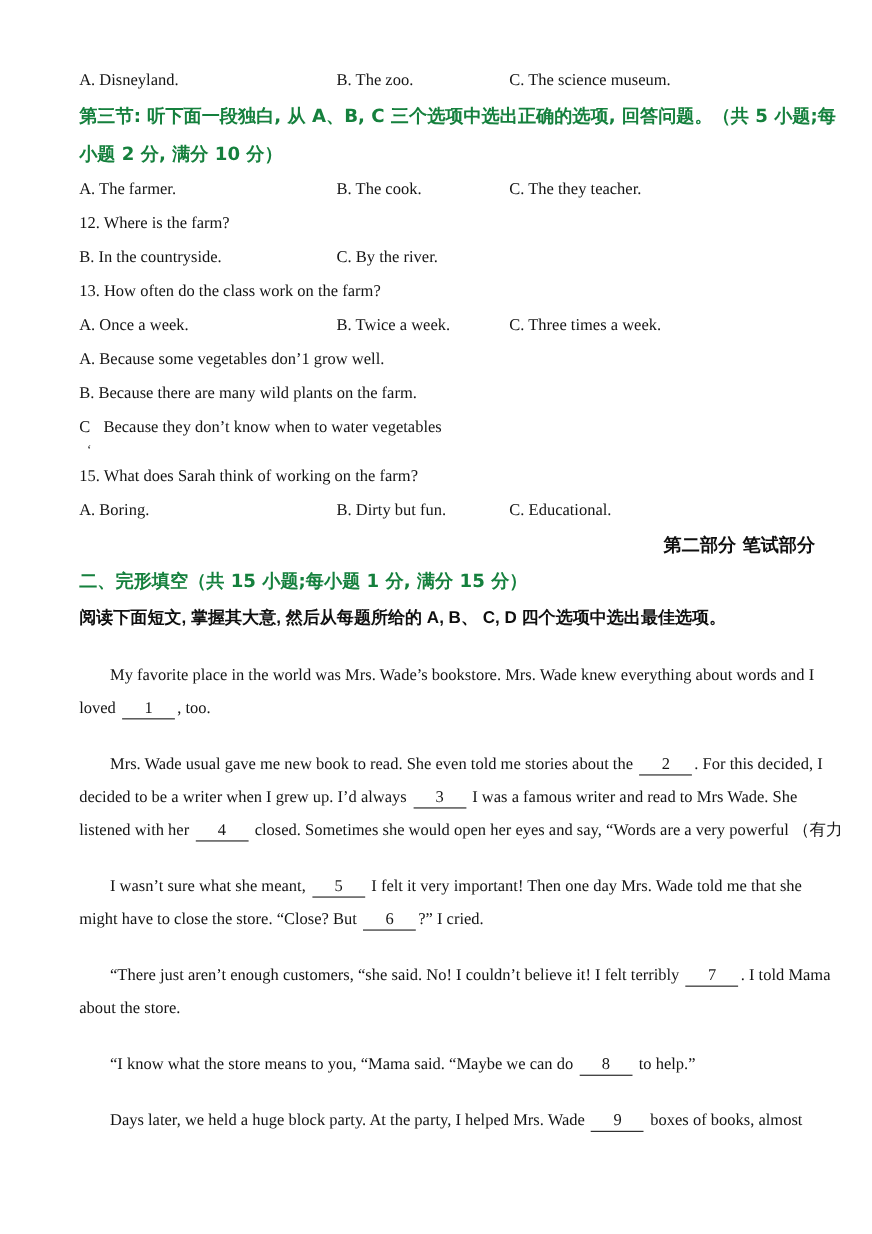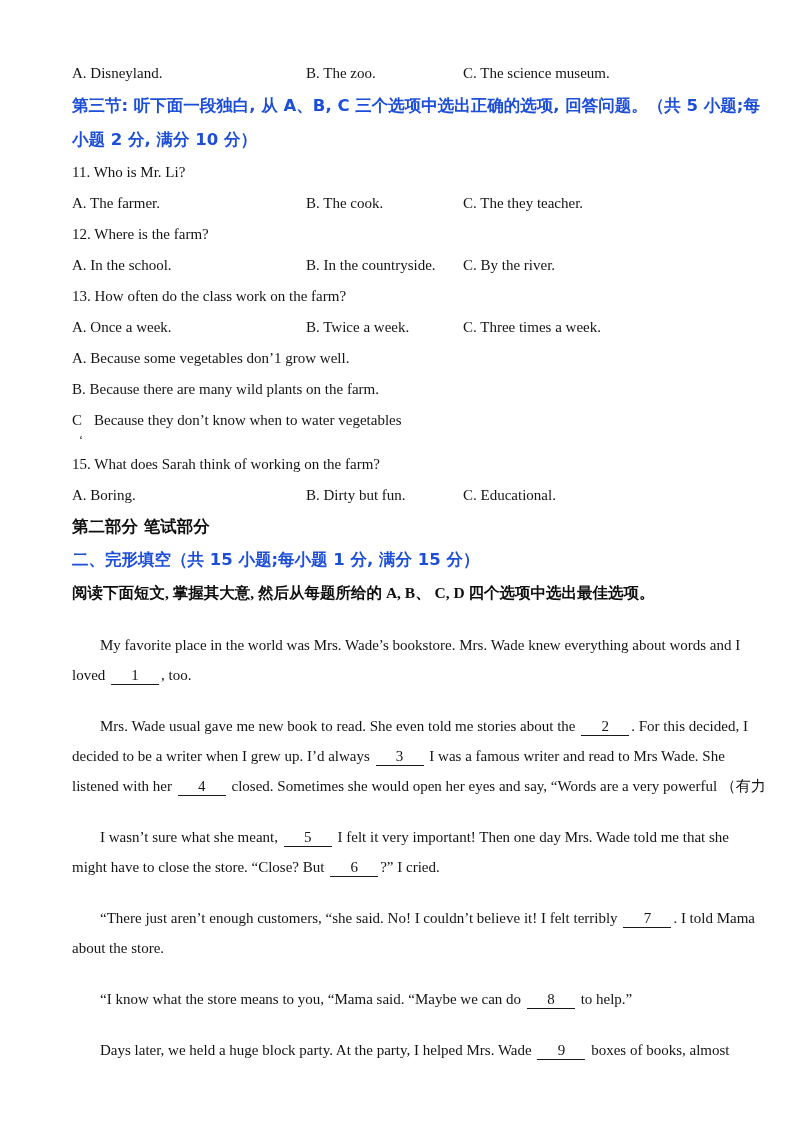--- a/index.html
+++ b/index.html
@@ -22,36 +22,36 @@
     line-height: 31px;
     white-space: nowrap;
   }
   .opt-row { display: grid; grid-template-columns: 234px 157px 1fr; }
   .zh {
     font-family: "DejaVu Sans", "Liberation Sans", sans-serif;
     font-weight: bold;
     font-size: 16.5px;
     line-height: 34px;
     white-space: nowrap;
-    color: #1d4ed8;
+    color: #15803d;
   }
   .zh-body {
-    font-family: Liberation Serif, serif;
+    font-family: Liberation Sans, sans-serif;
     font-weight: bold;
     font-size: 15.5px;
     line-height: 32px;
     white-space: nowrap;
     color: #0f0f0f;
   }
   .part2-title {
     font-family: "DejaVu Sans", "Liberation Sans", sans-serif;
     font-weight: bold;
     font-size: 16.5px;
     line-height: 32px;
-    text-align: left;
+    text-align: right;
     color: #0f0f0f;
   }
   .cloze { line-height: 30px; }
   .indent { padding-left: 28px; margin-top: 21px; }
   .blank {
     display: inline-block;
     min-width: 48px;
     padding: 0 3px;
     margin: 0 2px;
     text-align: center;
@@ -74,30 +74,28 @@
 
   <div class="opt-row en">
     <span>A. Disneyland.</span>
     <span>B. The zoo.</span>
     <span>C. The science museum.</span>
   </div>
 
   <div class="zh">第三节: 听下面一段独白, 从 A、B, C 三个选项中选出正确的选项, 回答问题。（共 5 小题;每</div>
   <div class="zh">小题 2 分, 满分 10 分）</div>
 
-  <div class="en">11. Who is Mr. Li?</div>
   <div class="opt-row en">
     <span>A. The farmer.</span>
     <span>B. The cook.</span>
     <span>C. The they teacher.</span>
   </div>
 
   <div class="en">12. Where is the farm?</div>
   <div class="opt-row en">
-    <span>A. In the school.</span>
     <span>B. In the countryside.</span>
     <span>C. By the river.</span>
   </div>
 
   <div class="en">13. How often do the class work on the farm?</div>
   <div class="opt-row en">
     <span>A. Once a week.</span>
     <span>B. Twice a week.</span>
     <span>C. Three times a week.</span>
   </div>

